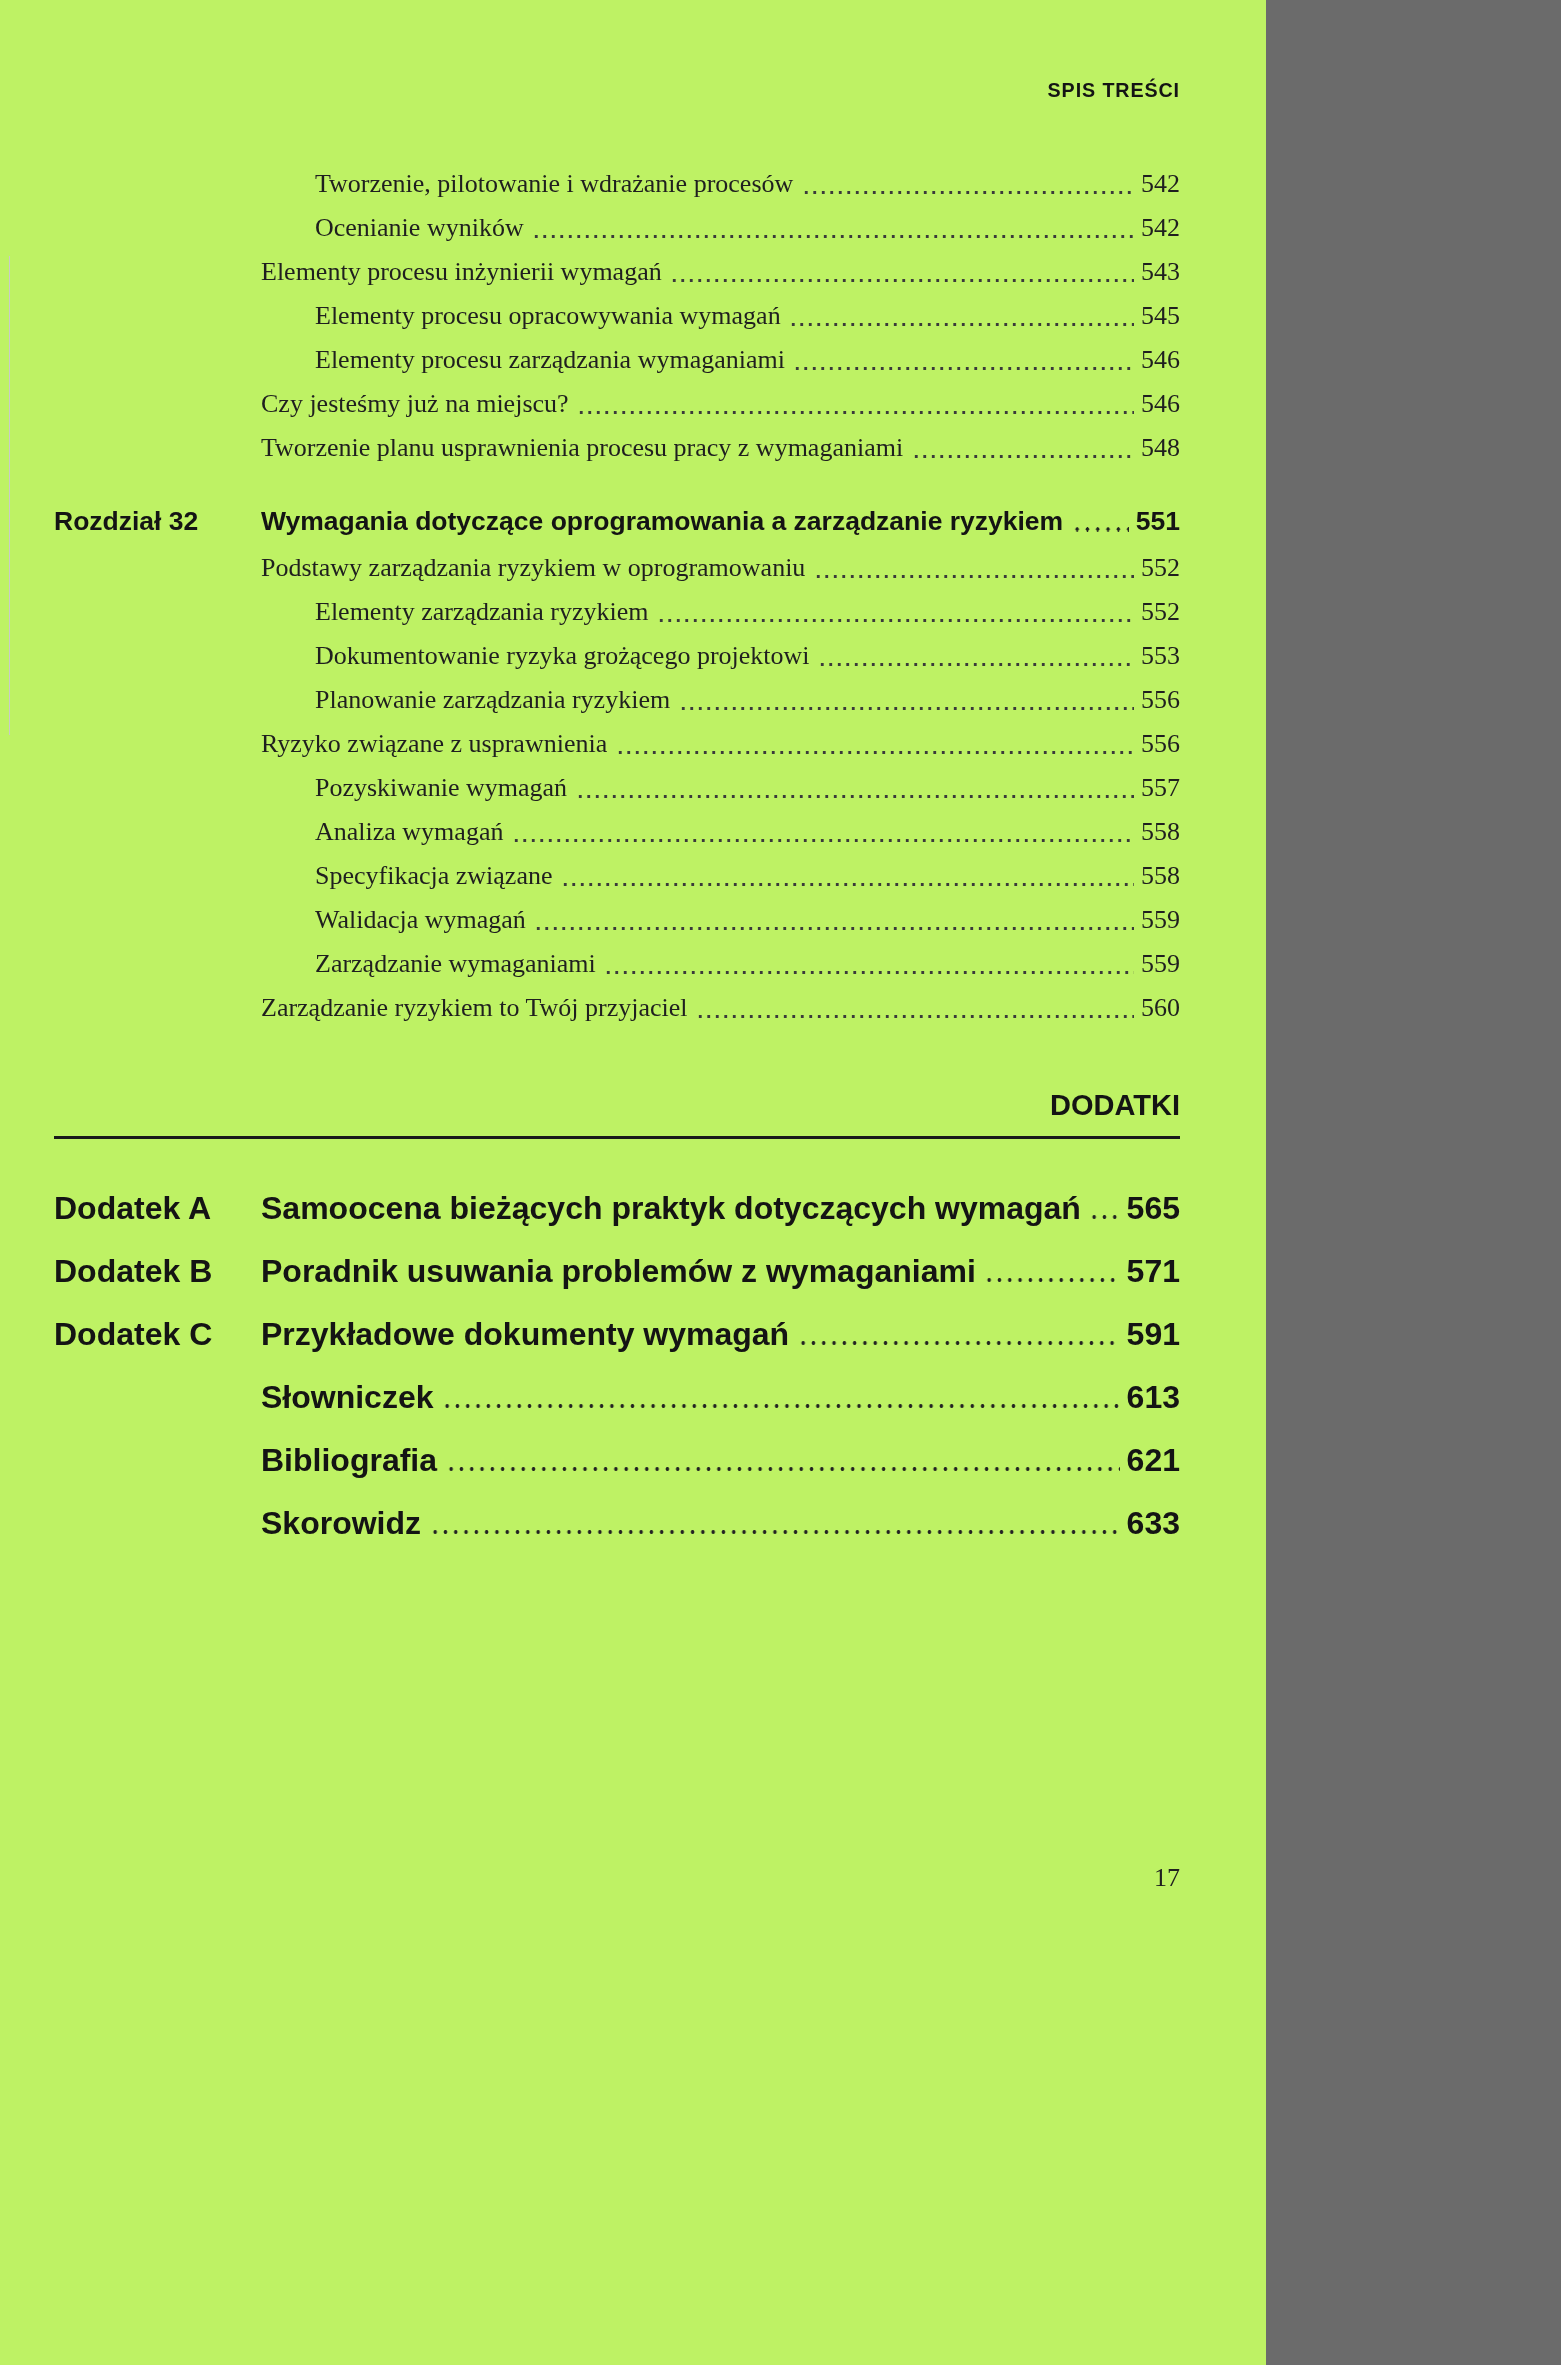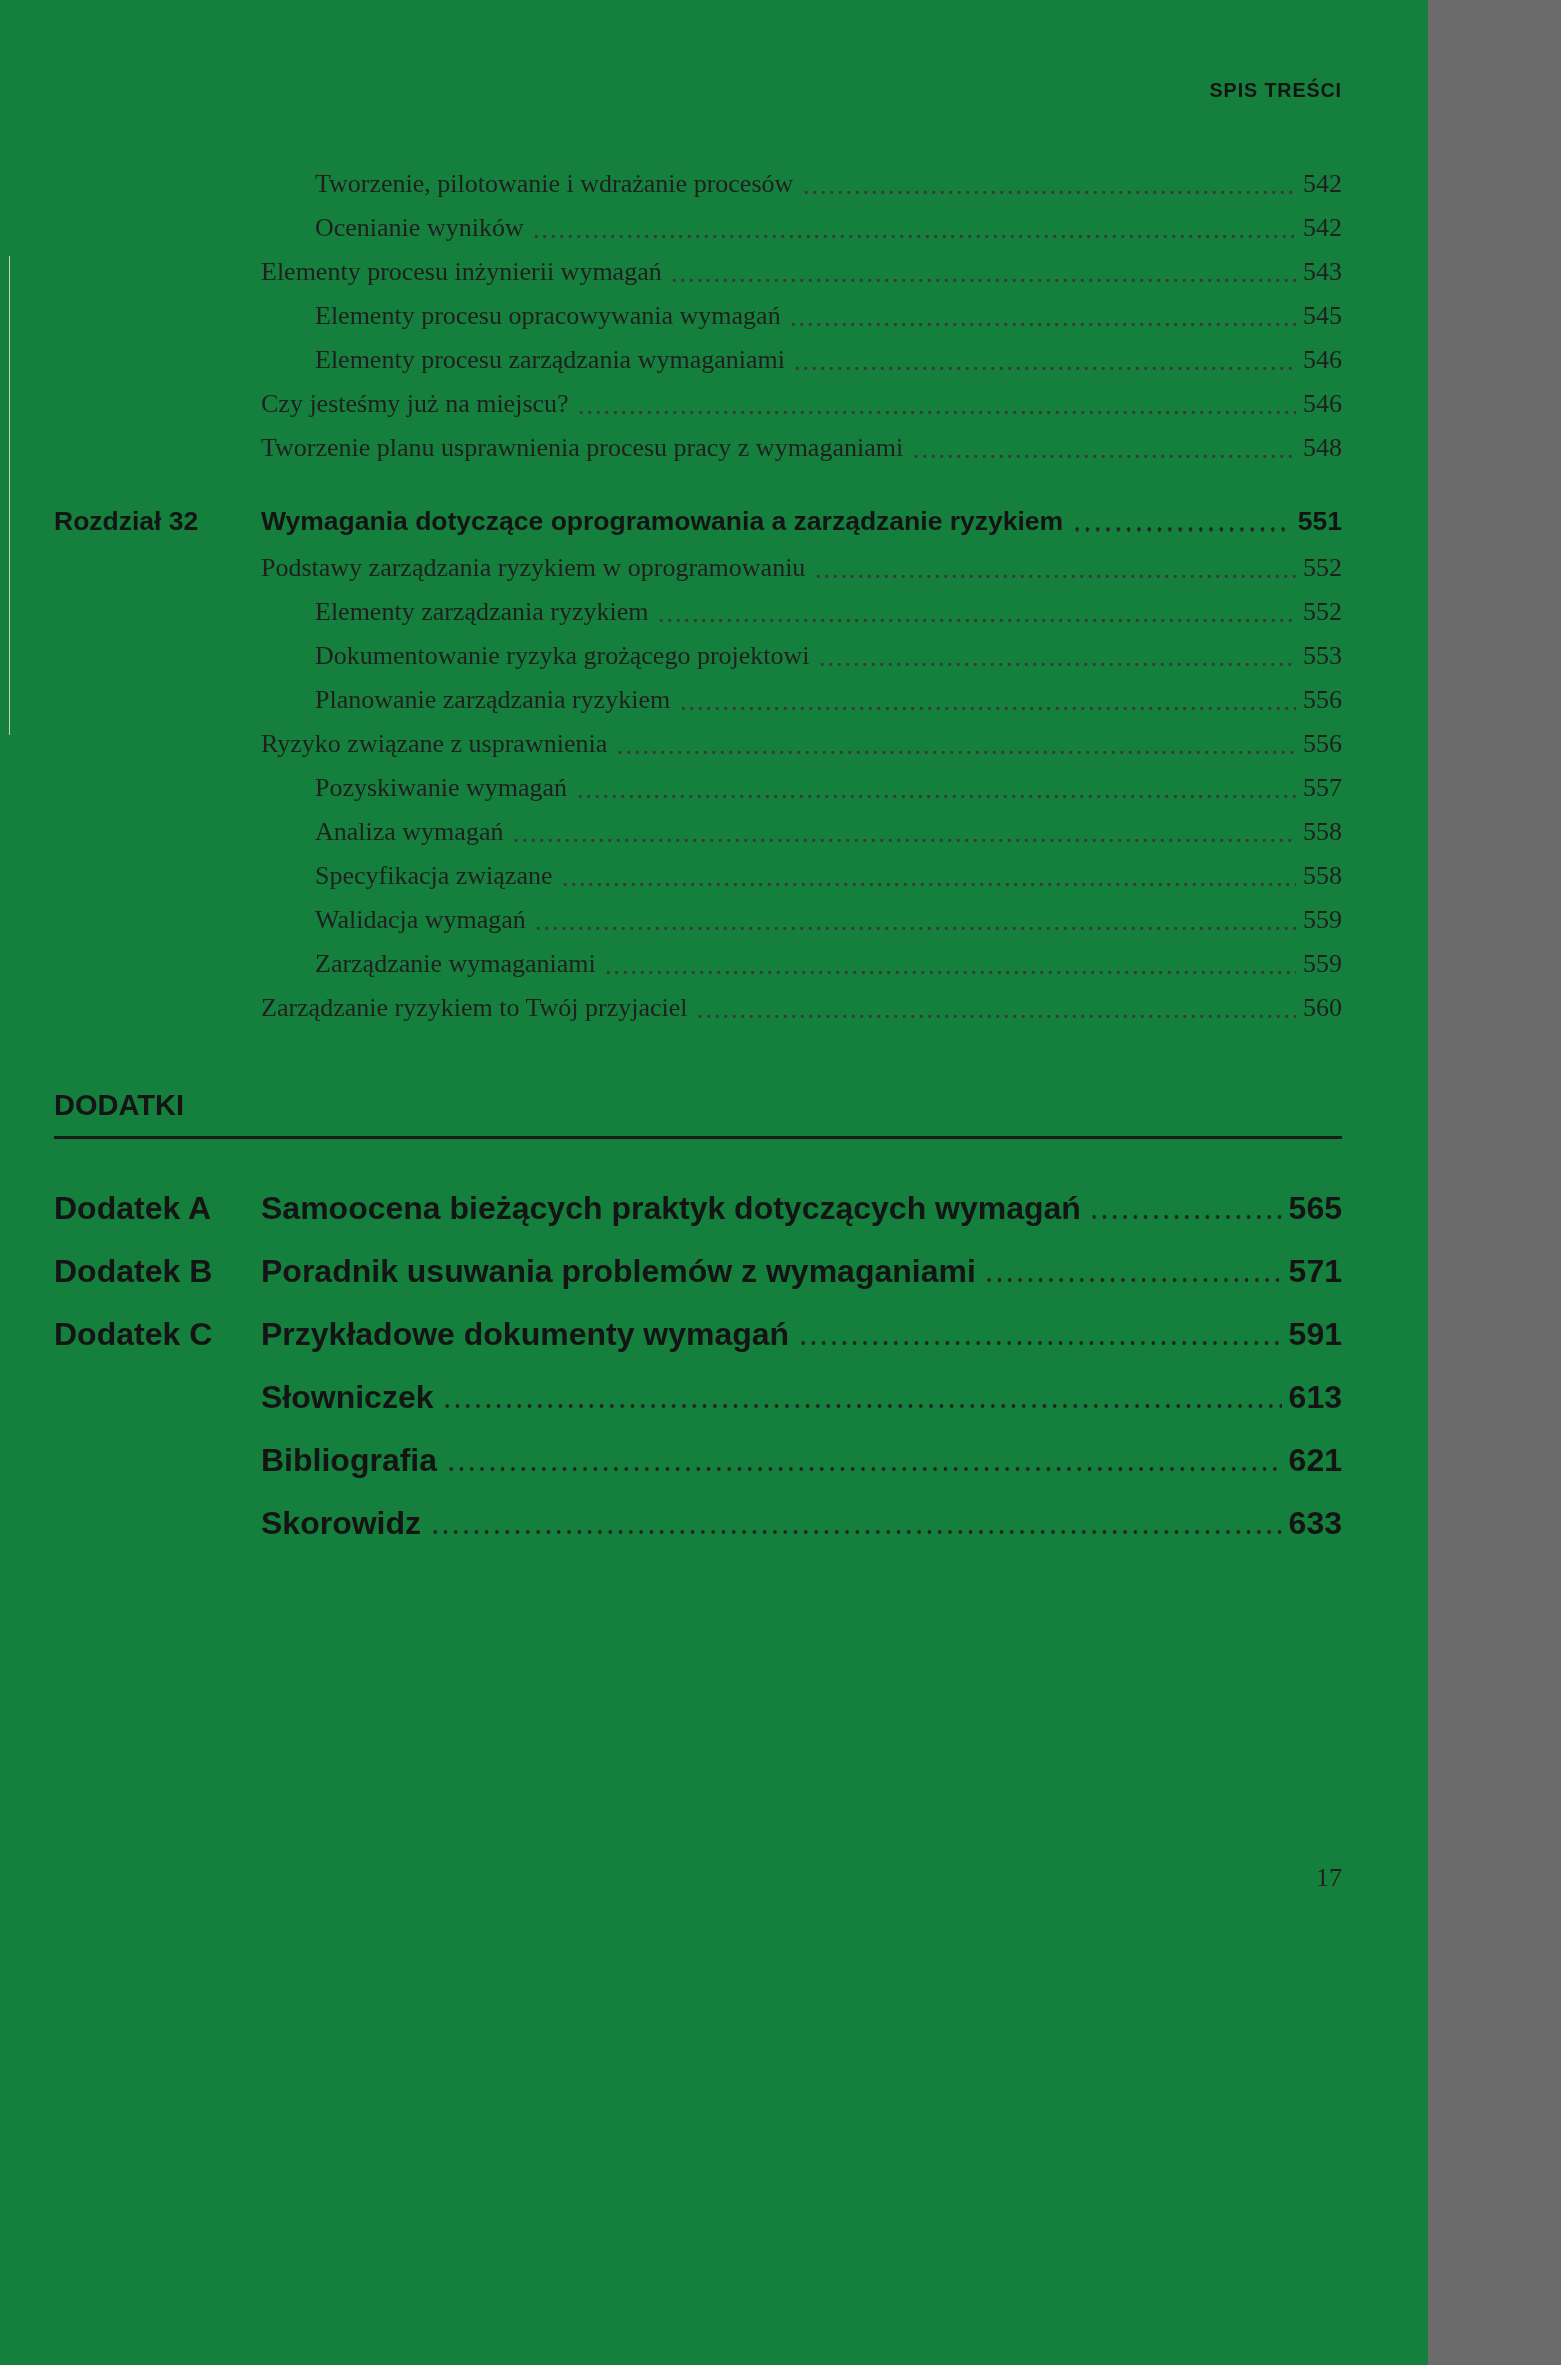--- a/index.html
+++ b/index.html
@@ -1,20 +1,20 @@
 <!DOCTYPE html>
 <html style="font-size:13.7px"><head>
 <meta charset="utf-8">
 <style>
   html, body { margin: 0; padding: 0; background: #6b6b6b; }
   .page {
     position: relative;
-    width: 1428px;
+    width: 1266px;
     height: 2366px;
-    background: #15803d;
+    background: #bef264;
     font-family: "Liberation Serif", serif;
     color: #1f1f1f;
     overflow: hidden;
   }
   .scan-line {
     position: absolute;
     left: 8.5px;
     top: 256px;
     width: 1.7px;
     height: 479px;
@@ -84,20 +84,21 @@
     margin-bottom: 14.5px;
   }
   
   .dodatki-heading {
     margin-top: 56px;
     font-family: "Liberation Sans", sans-serif;
     font-weight: bold;
     font-size: 29px;
     line-height: 38px;
     color: #141414;
+    text-align: right;
   }
   .rule {
     margin-top: 12px;
     height: 3.4px;
     background: #1a1a1a;
   }
   
   .appendix { margin-top: 38px; }
   .app-row {
     font-family: "Liberation Sans", sans-serif;

